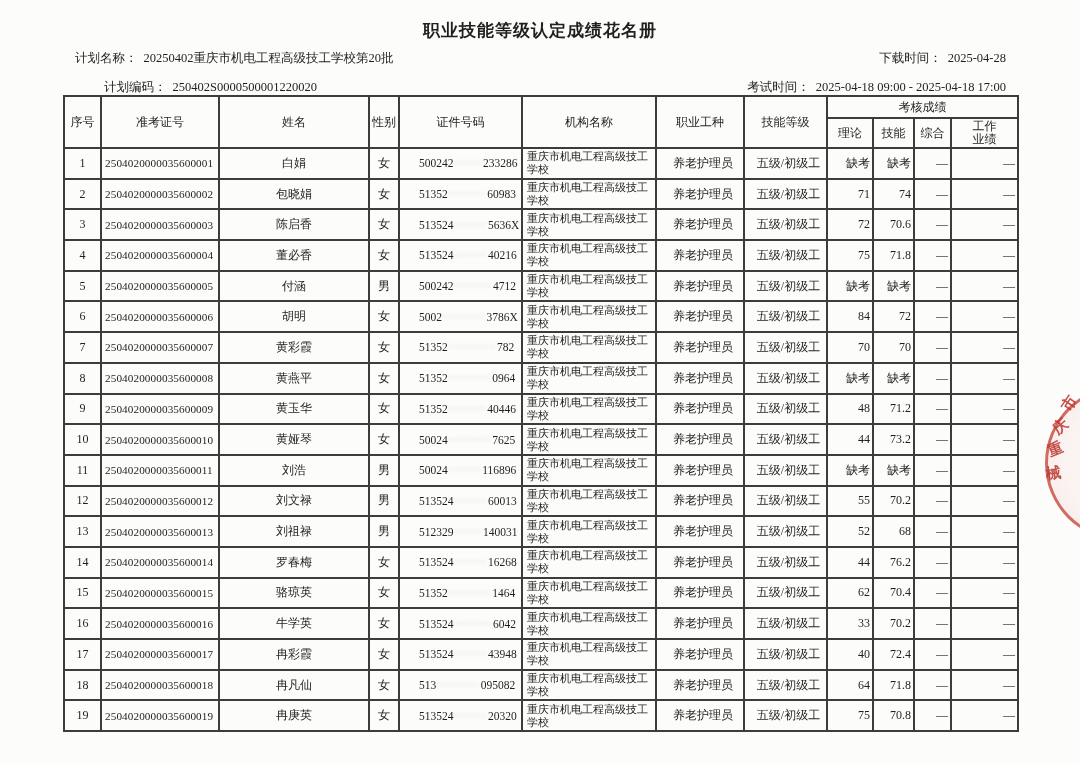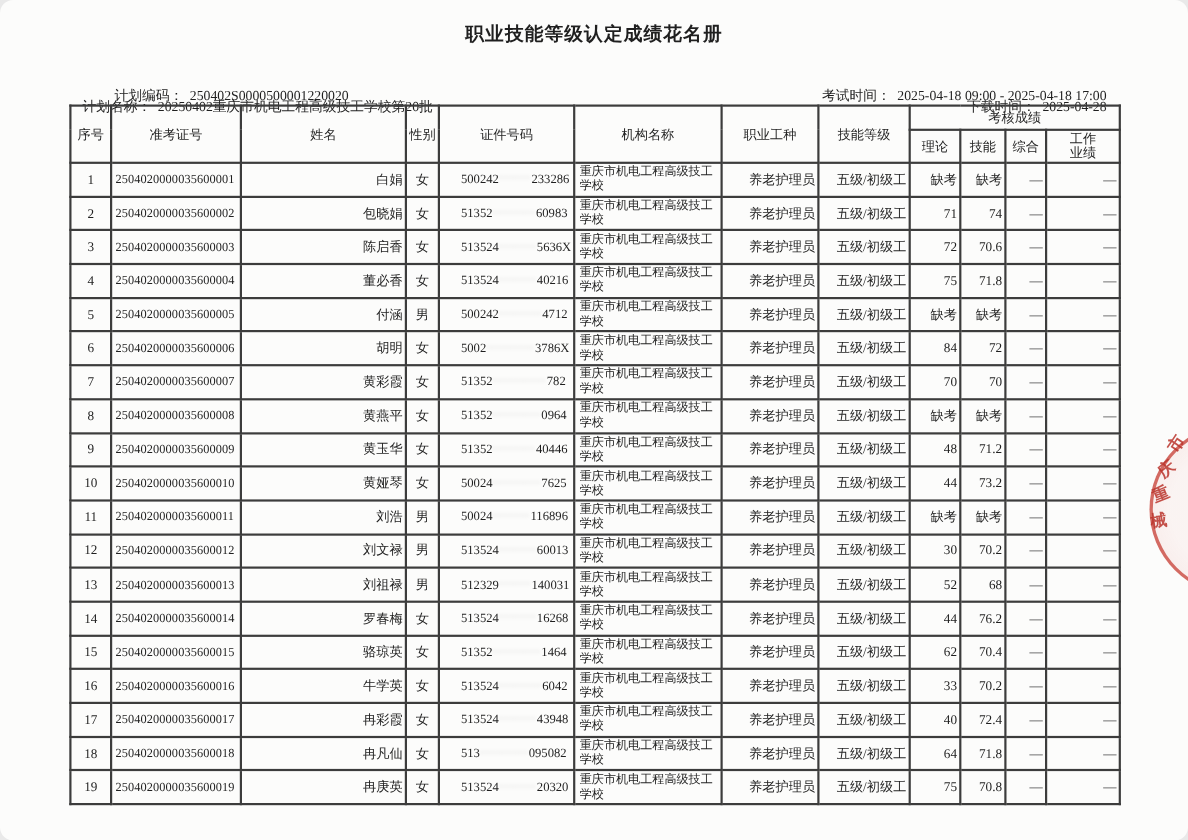--- a/index.html
+++ b/index.html
@@ -1,46 +1,46 @@
 <!DOCTYPE html>
 <html><head>
 <meta charset="utf-8">
 <style>
   html,body{margin:0;padding:0;}
   body{background:#e9e9e9;}
   .page{
     position:relative;width:1080px;height:764px;background:#fcfcfb;
     overflow:hidden;font-family:"Liberation Serif","DejaVu Serif",serif;
-    color:#1f1f1f;margin:0 auto;border-radius:12px;
+    color:#1f1f1f;margin:0 auto;
   }
   .title{
     position:absolute;top:19px;left:0;width:100%;text-align:center;
     font-size:17px;font-weight:bold;letter-spacing:1px;
   }
   .meta-line{position:absolute;left:75px;right:74px;display:flex;justify-content:space-between;font-size:12.5px;}
-  .meta-1{top:50px;margin-top:39px;}
+  .meta-1{top:50px;}
   .meta-2{top:79px;margin-left:29px;}
   .meta-left,.meta-right{white-space:nowrap;}
   .meta-label{margin-right:6px;}
 
   table.roster{
     position:absolute;left:63px;top:95px;width:954px;
     border-collapse:collapse;table-layout:fixed;
   }
   .roster th,.roster td{
     border:2px solid #3c3c3c;padding:0 2px;overflow:hidden;
     font-weight:normal;font-size:12px;vertical-align:middle;
   }
   .roster thead tr.h1 th{height:20px;}
   .roster thead tr.h2 th{height:28px;}
   .roster thead th{text-align:center;}
   .th-work{white-space:pre-line;line-height:13px;}
   .roster tbody tr{height:30.7px;}
   .ca{text-align:center;}
-  .cl{text-align:right;padding-left:5px;}
+  .cl{text-align:center;padding-left:5px;}
   .cr{text-align:right;padding-right:4px;}
   td.ticket{font-size:11.2px;padding-left:3px;letter-spacing:0.1px;text-align:left;}
   td.idcell{font-size:11.5px;padding-left:19px;text-align:left;white-space:nowrap;}
   td.idcell .blur{
     display:inline-block;filter:blur(1.9px);opacity:.65;
     font-size:10px;letter-spacing:1.6px;transform:translateY(-1px);
   }
   td.org{font-size:11px;line-height:13px;padding-left:4px;text-align:left;}
   td.occ,td.lvl{padding-left:8px;}
   td.dash{color:#2a2a2a;}
@@ -275,21 +275,21 @@
         </tr>
         <tr>
           <td class="ca">12</td>
           <td class="ticket">2504020000035600012</td>
           <td class="cl">刘文禄</td>
           <td class="ca">男</td>
           <td class="idcell">513524<span class="blur">·······</span>60013</td>
           <td class="org">重庆市机电工程高级技工学校</td>
           <td class="cl occ">养老护理员</td>
           <td class="cl lvl">五级/初级工</td>
-          <td class="cr">30</td>
+          <td class="cr">55</td>
           <td class="cr">70.2</td>
           <td class="cr dash">—</td>
           <td class="cr dash">—</td>
         </tr>
         <tr>
           <td class="ca">13</td>
           <td class="ticket">2504020000035600013</td>
           <td class="cl">刘祖禄</td>
           <td class="ca">男</td>
           <td class="idcell">512329<span class="blur">······</span>140031</td>

